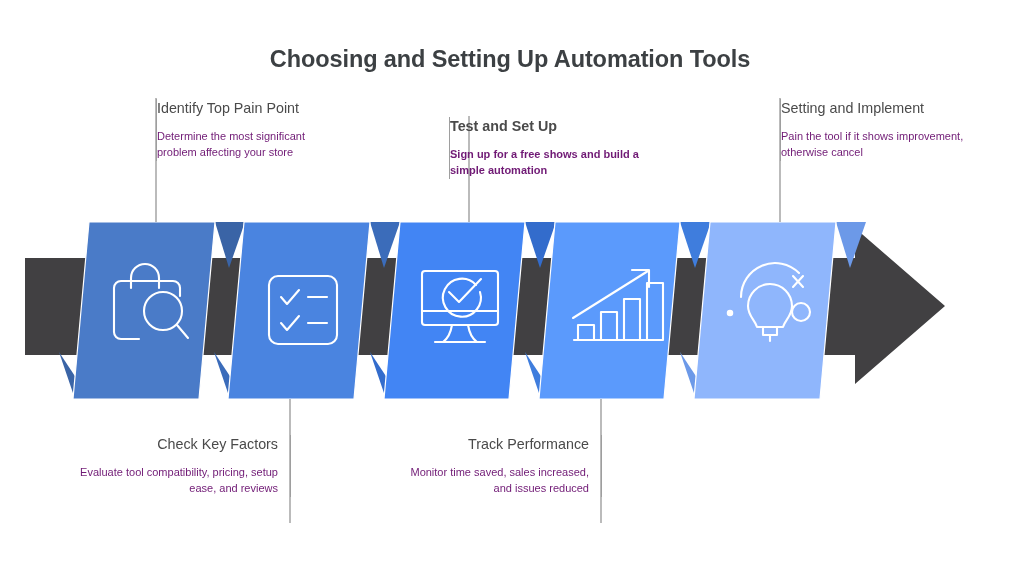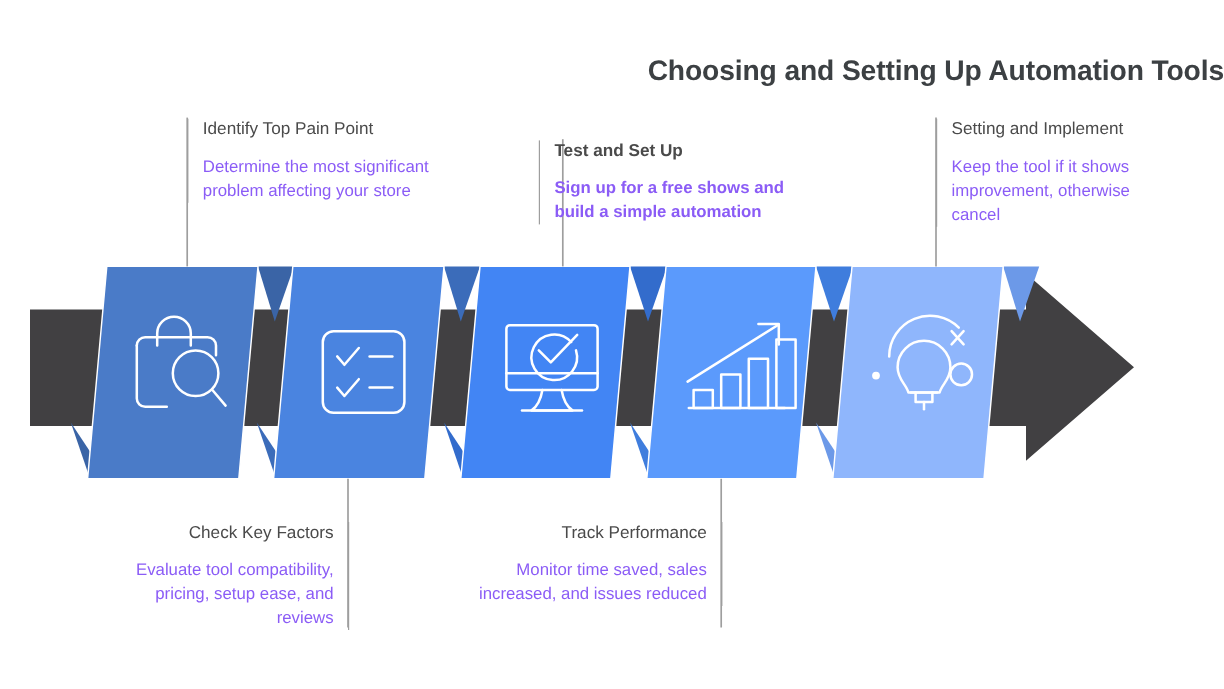--- a/index.html
+++ b/index.html
@@ -9,47 +9,47 @@
     background:#ffffff;
     font-family:"Liberation Sans", sans-serif;
     overflow:hidden;
     position:relative;
   }
   #stage{position:relative;width:1020px;height:574px;}
 
   .page-title{
     position:absolute;
     left:0;right:0;top:46px;
-    text-align:right;
+    text-align:center;
     font-size:23.5px;
     font-weight:bold;
     color:#3c4043;
     letter-spacing:-0.1px;
   }
 
   svg.ribbon{position:absolute;left:0;top:0;width:1020px;height:574px;}
 
   
   .callout{position:absolute;}
   .callout .c-title{
     font-size:14.3px;
     color:#4a4a4a;
     line-height:1.35;
     margin:0 0 11px 0;
     white-space:nowrap;
   }
   .callout .c-body{
-    font-size:14px;
-    color:#8b5cf6;
+    font-size:11px;
+    color:#701a75;
     line-height:1.42;
     margin:0;
   }
   .callout.top{
     border-left:1.4px solid #9e9e9e;
-    padding-left:12px;
+    padding-left:0;
     text-align:left;
   }
   .callout.bottom{
     border-right:1.4px solid #9e9e9e;
     padding-right:12px;
     text-align:right;
   }
 </style>
 </head>
 <body>
@@ -150,21 +150,21 @@
     <p class="c-body">Determine the most significant problem affecting your store</p>
   </div>
 
   <div class="callout top" style="left:449px; top:117px; width:200px;font-weight:bold;">
     <p class="c-title">Test and Set Up</p>
     <p class="c-body">Sign up for a free shows and build a simple automation</p>
   </div>
 
   <div class="callout top" style="left:780px; top:99px; width:190px;">
     <p class="c-title">Setting and Implement</p>
-    <p class="c-body">Keep the tool if it shows improvement, otherwise cancel</p>
+    <p class="c-body">Pain the tool if it shows improvement, otherwise cancel</p>
   </div>
 
   <div class="callout bottom" style="left:396px; top:435px; width:193px;">
     <p class="c-title">Track Performance</p>
     <p class="c-body">Monitor time saved, sales increased, and issues reduced</p>
   </div>
 
   <div class="callout bottom" style="left:80px; top:435px; width:198px;">
     <p class="c-title">Check Key Factors</p>
     <p class="c-body">Evaluate tool compatibility, pricing, setup ease, and reviews</p>

